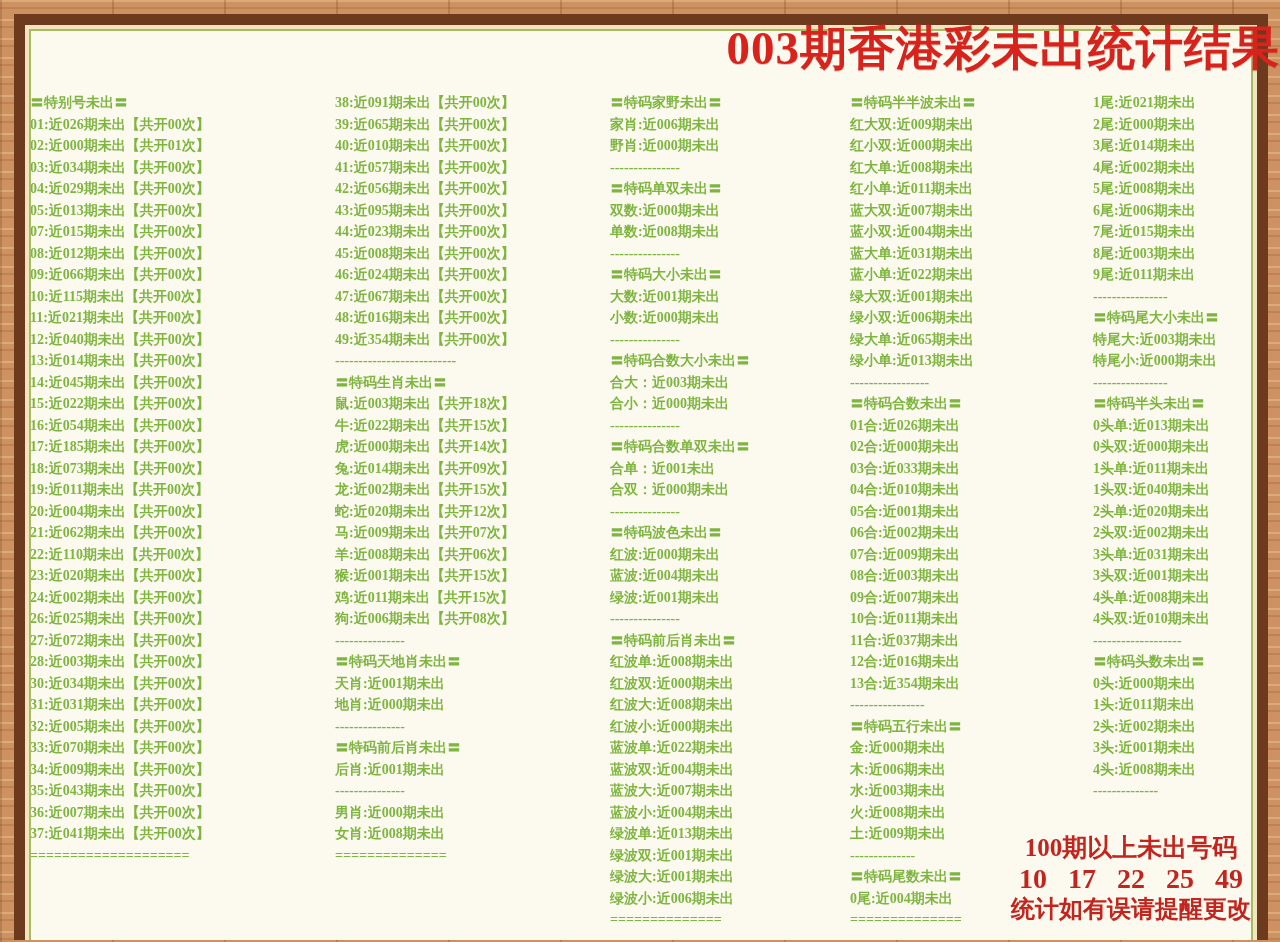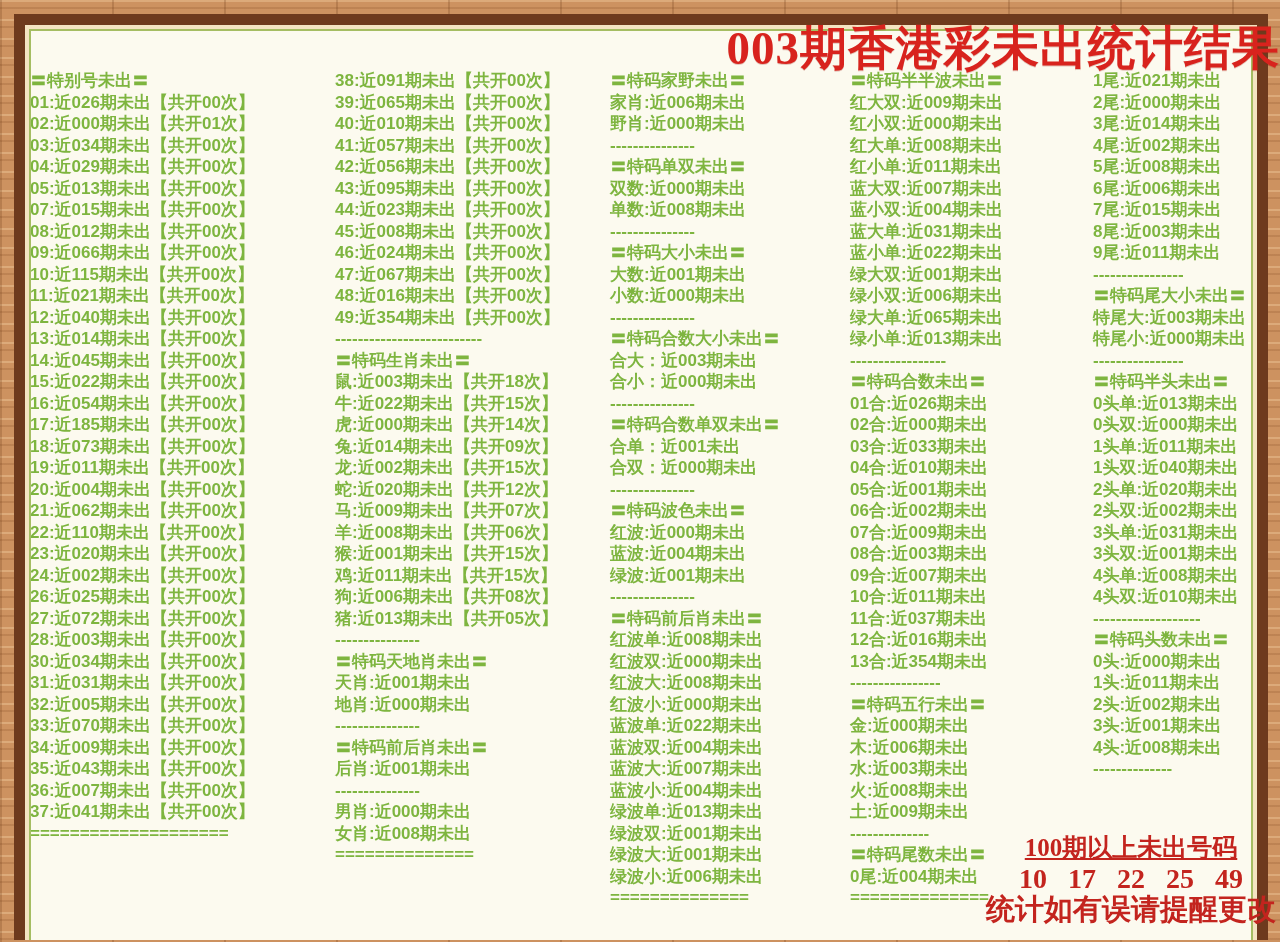--- a/index.html
+++ b/index.html
@@ -20,38 +20,39 @@
   .frame-green{position:absolute;left:4px;top:4px;right:4px;bottom:0;background:#a5bd62;}
   .content-bg{position:absolute;left:2px;top:2px;right:2px;bottom:0;background:#fcfaef;}
   .page{position:absolute;inset:0;}
   .title{
     position:absolute;top:20px;left:0;width:100%;text-align:right;
     font-family:"Liberation Serif", serif;font-weight:bold;
     font-size:47px;line-height:56px;color:#d8231d;letter-spacing:1px;
     text-shadow:0 1px 0 rgba(150,30,20,0.25);
   }
   .col{
-    position:absolute;top:70px;
-    font-weight:bold;font-size:17px;line-height:21.5px;
+    position:absolute;top:92px;
+    font-weight:bold;font-size:14px;line-height:21.5px;
     color:#7eb53f;white-space:nowrap;
     text-shadow:0 0 1px rgba(255,255,255,0.5);
+    font-family:Liberation Serif, serif;
   }
   .col .line{height:21.5px;}
   .col1{left:30px;}
   .col2{left:335px;}
   .col3{left:610px;}
   .col4{left:850px;}
   .col5{left:1093px;}
   .notice{
     position:absolute;left:985px;top:832px;width:292px;text-align:center;
     color:#c3241e;font-family:"Liberation Serif", serif;font-weight:bold;
   }
-  .notice .n1{font-size:25px;line-height:31px;text-decoration:underline;}
+  .notice .n1{font-size:25px;line-height:31px;}
   .notice .n2{font-size:28px;line-height:31px;word-spacing:14px;}
-  .notice .n3{font-size:29px;line-height:31px;}
+  .notice .n3{font-size:24px;line-height:31px;}
 </style>
 </head>
 <body>
 
 <div class="stage">
   <div class="frame-dark">
     <div class="frame-green">
       <div class="content-bg"></div>
     </div>
   </div>
@@ -116,21 +117,20 @@
         <div class="line">牛:近022期未出【共开15次】</div>
         <div class="line">虎:近000期未出【共开14次】</div>
         <div class="line">兔:近014期未出【共开09次】</div>
         <div class="line">龙:近002期未出【共开15次】</div>
         <div class="line">蛇:近020期未出【共开12次】</div>
         <div class="line">马:近009期未出【共开07次】</div>
         <div class="line">羊:近008期未出【共开06次】</div>
         <div class="line">猴:近001期未出【共开15次】</div>
         <div class="line">鸡:近011期未出【共开15次】</div>
         <div class="line">狗:近006期未出【共开08次】</div>
-        <div class="line">猪:近013期未出【共开05次】</div>
         <div class="line">---------------</div>
         <div class="line">〓特码天地肖未出〓</div>
         <div class="line">天肖:近001期未出</div>
         <div class="line">地肖:近000期未出</div>
         <div class="line">---------------</div>
         <div class="line">〓特码前后肖未出〓</div>
         <div class="line">后肖:近001期未出</div>
         <div class="line">---------------</div>
         <div class="line">男肖:近000期未出</div>
         <div class="line">女肖:近008期未出</div>

